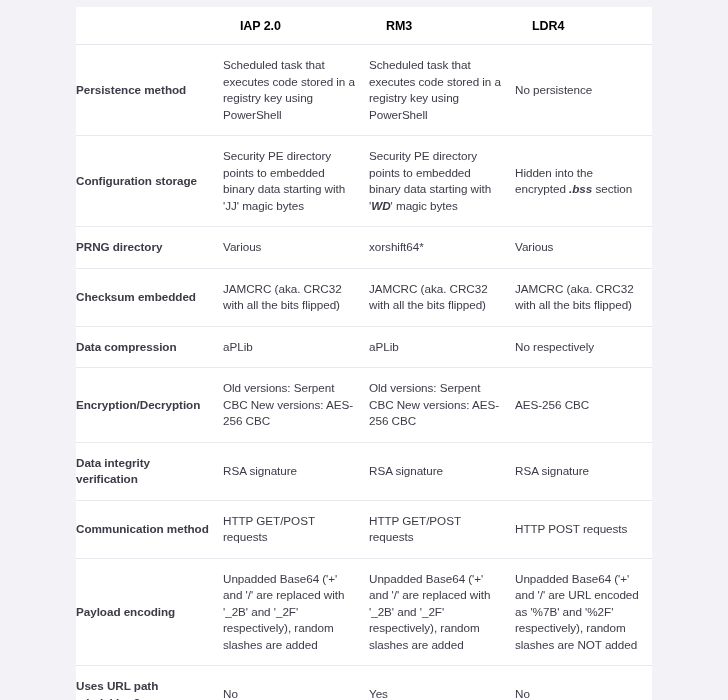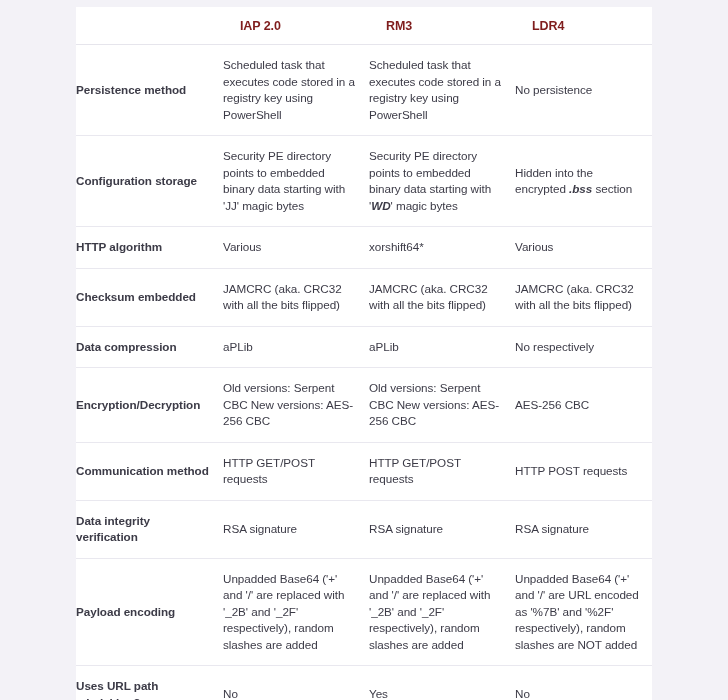--- a/index.html
+++ b/index.html
@@ -33,21 +33,21 @@
   table.cmp col.c-b { width: 146px; }
   table.cmp col.c-c { width: 137px; }
 
   table.cmp thead th {
     border-bottom: 1px solid #e6e5ec;
     padding: 12px 0 11px 0;
     text-align: left;
     vertical-align: bottom;
     font-size: 12.5px;
     font-weight: bold;
-    color: #7f1d1d;
+    color: #000000;
     letter-spacing: -0.1px;
   }
   table.cmp thead th.h-label { padding-left: 17px; }
   table.cmp thead th.h-val { padding-left: 17px; }
 
   table.cmp tbody td {
     border-top: 1px solid #e9e8ef;
     padding: 12px 10px 12px 0;
     vertical-align: middle;
     font-size: 11.7px;
@@ -101,21 +101,21 @@
       </tr>
 
       <tr>
         <td class="lab">Configuration storage</td>
         <td class="val"><span>Security PE directory points to embedded binary data starting with 'JJ' magic bytes</span></td>
         <td class="val"><span>Security PE directory points to embedded binary data starting with '</span><span class="bi">WD</span><span>' magic bytes</span></td>
         <td class="val"><span>Hidden into the encrypted </span><span class="bi">.bss</span><span> section</span></td>
       </tr>
 
       <tr>
-        <td class="lab">HTTP algorithm</td>
+        <td class="lab">PRNG directory</td>
         <td class="val">Various</td>
         <td class="val">xorshift64*</td>
         <td class="val">Various</td>
       </tr>
 
       <tr>
         <td class="lab">Checksum embedded</td>
         <td class="val">JAMCRC (aka. CRC32 with all the bits flipped)</td>
         <td class="val">JAMCRC (aka. CRC32 with all the bits flipped)</td>
         <td class="val">JAMCRC (aka. CRC32 with all the bits flipped)</td>
@@ -129,31 +129,31 @@
       </tr>
 
       <tr>
         <td class="lab">Encryption/Decryption</td>
         <td class="val">Old versions: Serpent CBC New versions: AES-256 CBC</td>
         <td class="val">Old versions: Serpent CBC New versions: AES-256 CBC</td>
         <td class="val">AES-256 CBC</td>
       </tr>
 
       <tr>
+        <td class="lab">Data integrity verification</td>
+        <td class="val">RSA signature</td>
+        <td class="val">RSA signature</td>
+        <td class="val">RSA signature</td>
+      </tr>
+
+      <tr>
         <td class="lab">Communication method</td>
         <td class="val">HTTP GET/POST requests</td>
         <td class="val">HTTP GET/POST requests</td>
         <td class="val">HTTP POST requests</td>
-      </tr>
-
-      <tr>
-        <td class="lab">Data integrity verification</td>
-        <td class="val">RSA signature</td>
-        <td class="val">RSA signature</td>
-        <td class="val">RSA signature</td>
       </tr>
 
       <tr>
         <td class="lab">Payload encoding</td>
         <td class="val">Unpadded Base64 ('+' and '/' are replaced with '_2B' and '_2F' respectively), random slashes are added</td>
         <td class="val">Unpadded Base64 ('+' and '/' are replaced with '_2B' and '_2F' respectively), random slashes are added</td>
         <td class="val">Unpadded Base64 ('+' and '/' are URL encoded as '%7B' and '%2F' respectively), random slashes are NOT added</td>
       </tr>
 
       <tr>

